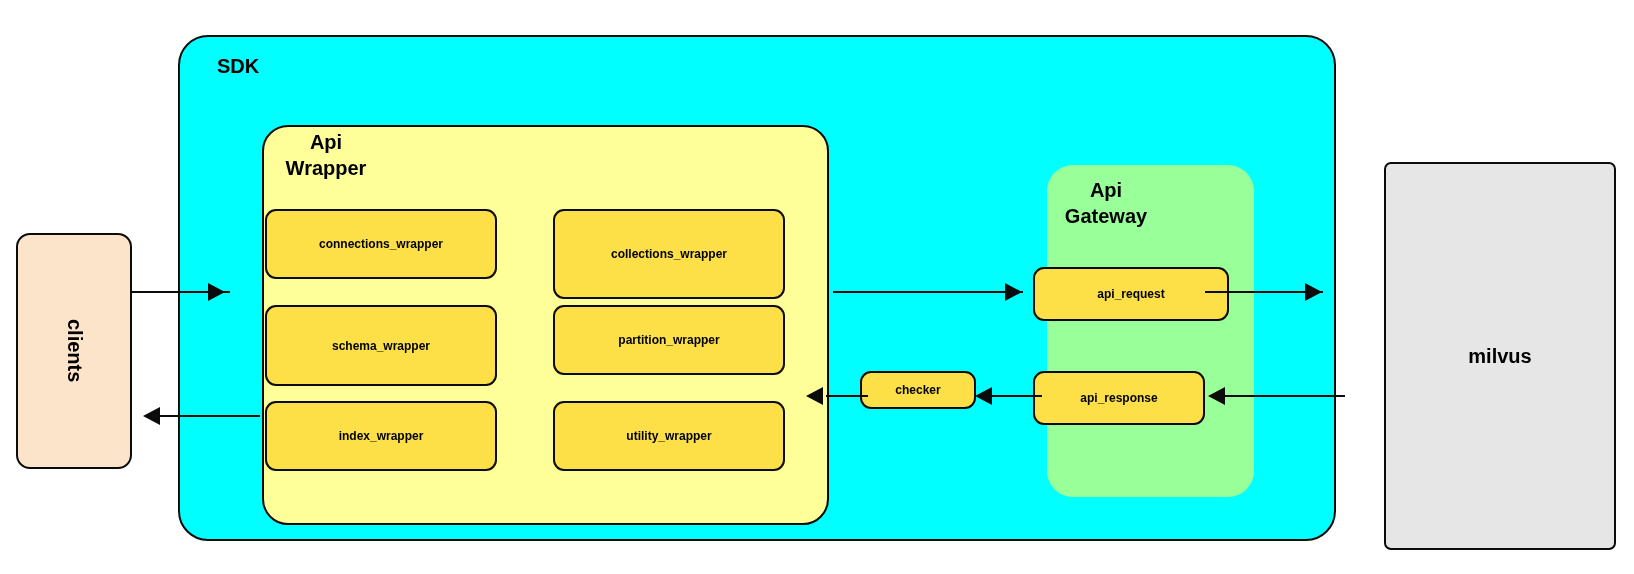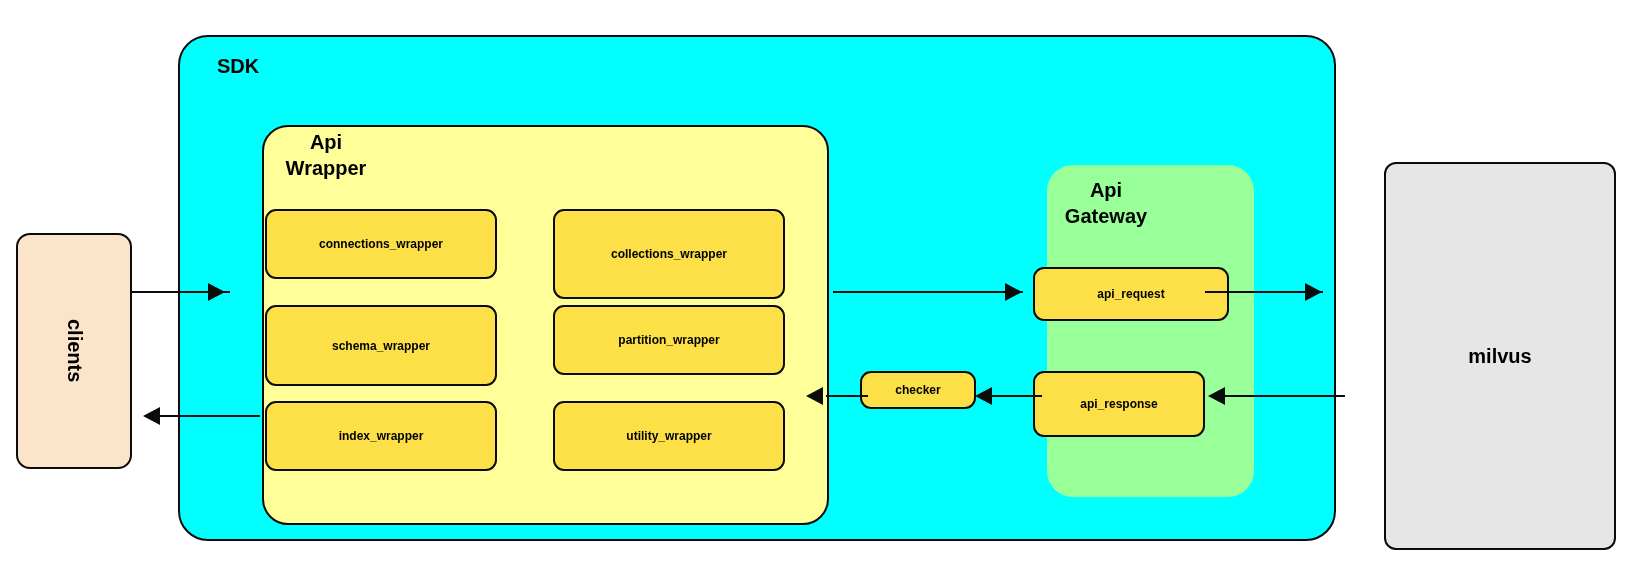--- a/index.html
+++ b/index.html
@@ -89,33 +89,33 @@
   }
   .n-clients .vtext {
     font-weight: bold;
     font-size: 20px;
     writing-mode: vertical-rl;
     text-orientation: mixed;
   }
 
   .n-milvus {
     left: 1384px; top: 145px; width: 232px; height: 388px;
-    background: #e6e6e6; border-radius: 12px;
+    background: #e6e6e6; border-radius: 7px;
     font-weight: bold; font-size: 20px;
   }
 
   .n-connections { left: 265px; top: 192px; width: 232px; height: 70px; }
   .n-collections { left: 553px; top: 192px; width: 232px; height: 90px; }
   .n-schema      { left: 265px; top: 288px; width: 232px; height: 81px; }
   .n-partition   { left: 553px; top: 288px; width: 232px; height: 70px; }
   .n-index       { left: 265px; top: 384px; width: 232px; height: 70px; }
   .n-utility     { left: 553px; top: 384px; width: 232px; height: 70px; text-align: center; }
 
   .n-apirequest  { left: 1033px; top: 250px; width: 196px; height: 54px; }
-  .n-apiresponse { left: 1033px; top: 354px; width: 172px; height: 66px; }
+  .n-apiresponse { left: 1033px; top: 354px; width: 172px; height: 54px; }
   .n-checker     { left: 860px;  top: 354px; width: 116px; height: 38px; }
 
   
   .edge {
     position: absolute;
     background: #0b0b0b;
     height: 2px;
   }
   .arrowhead {
     position: absolute;

